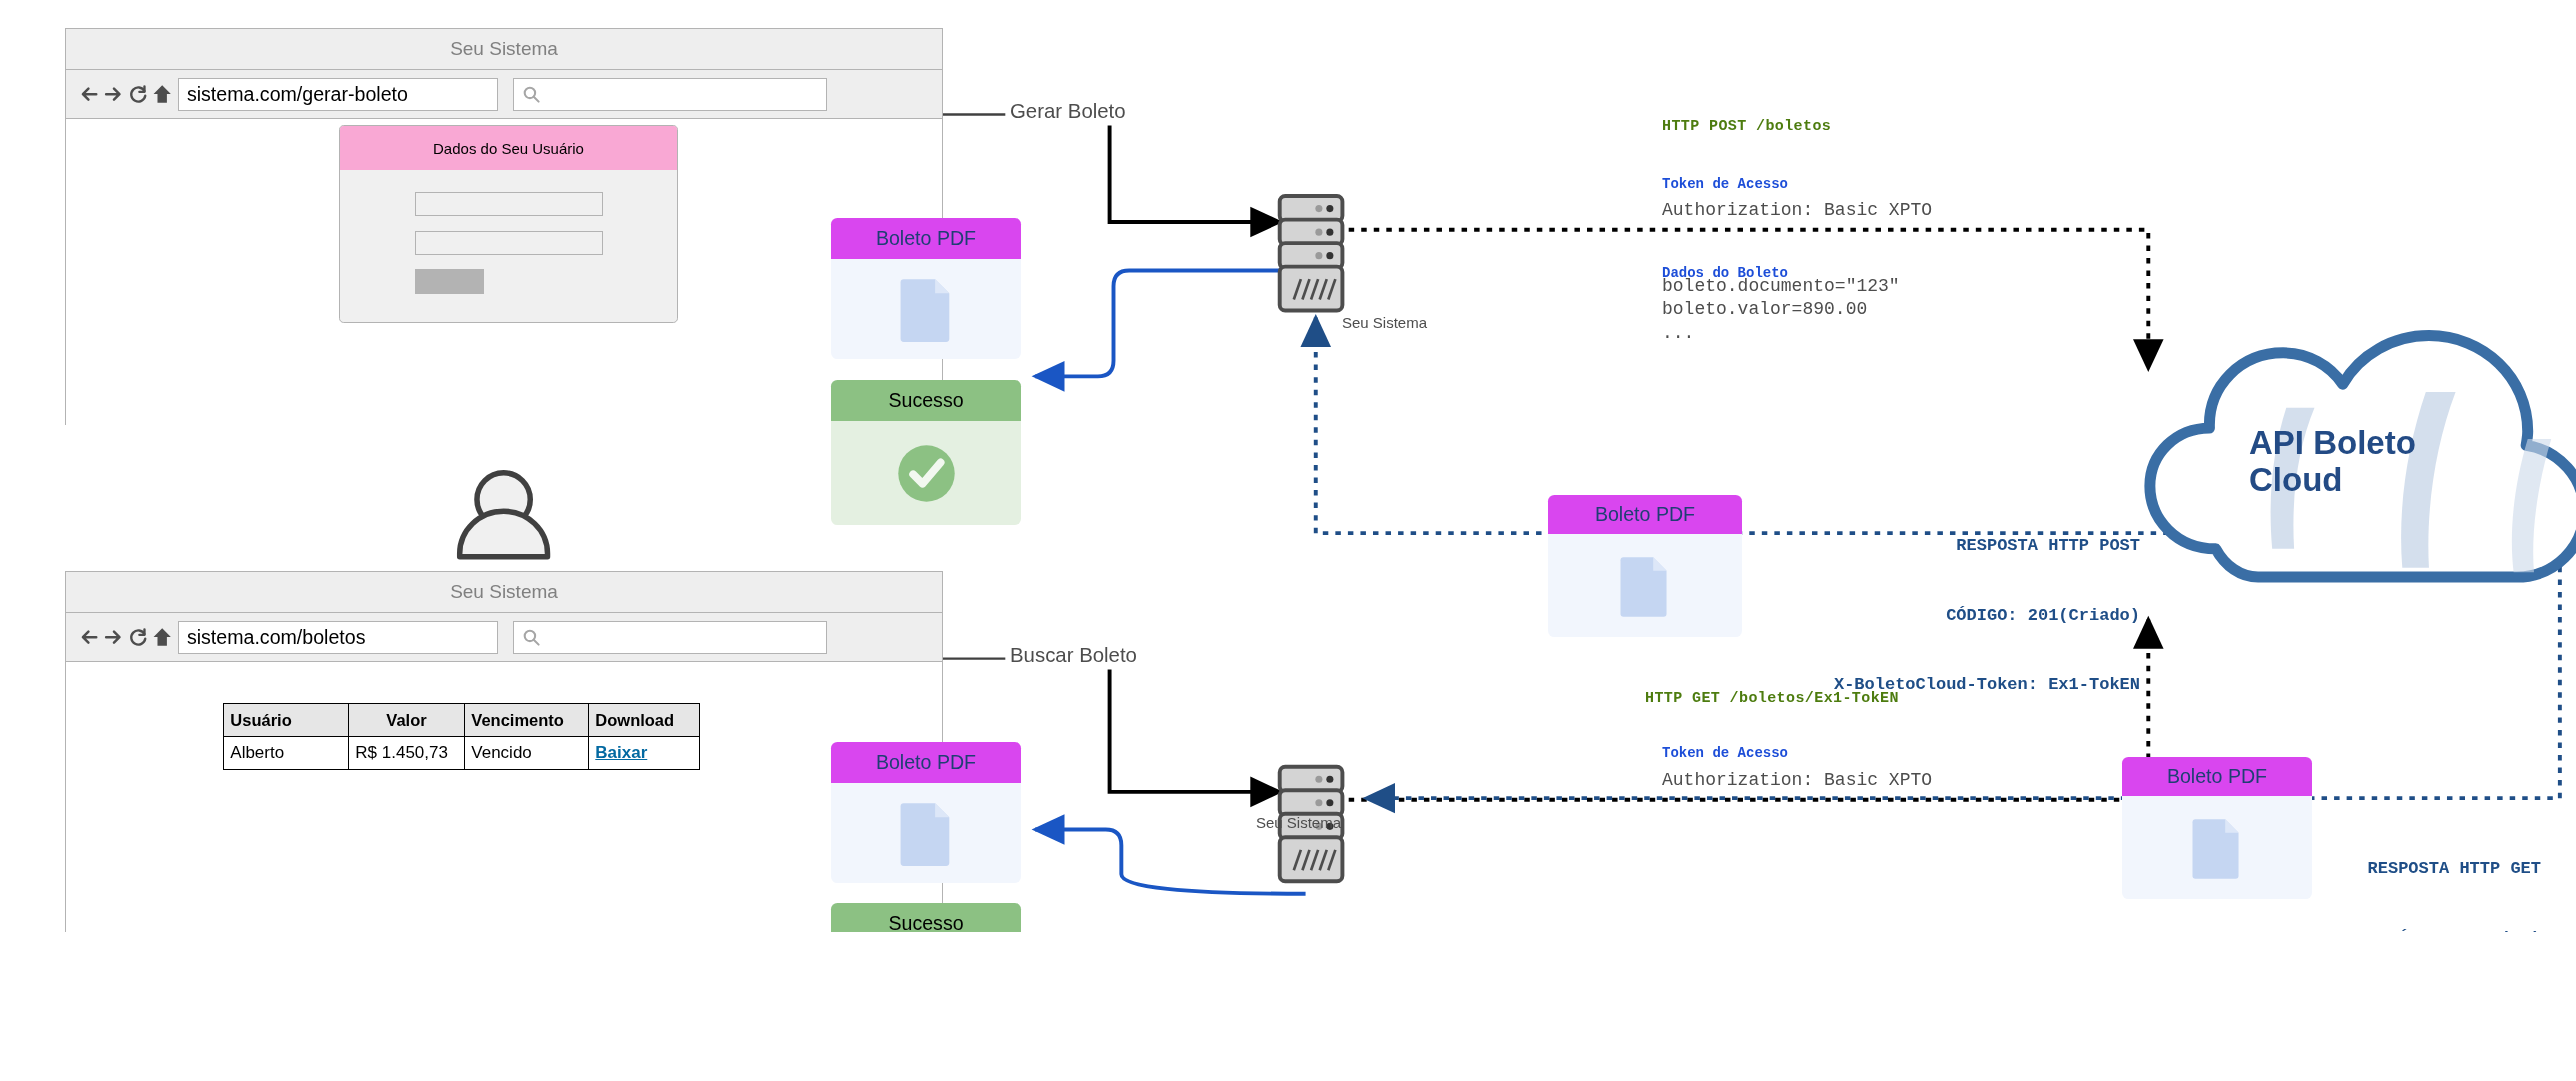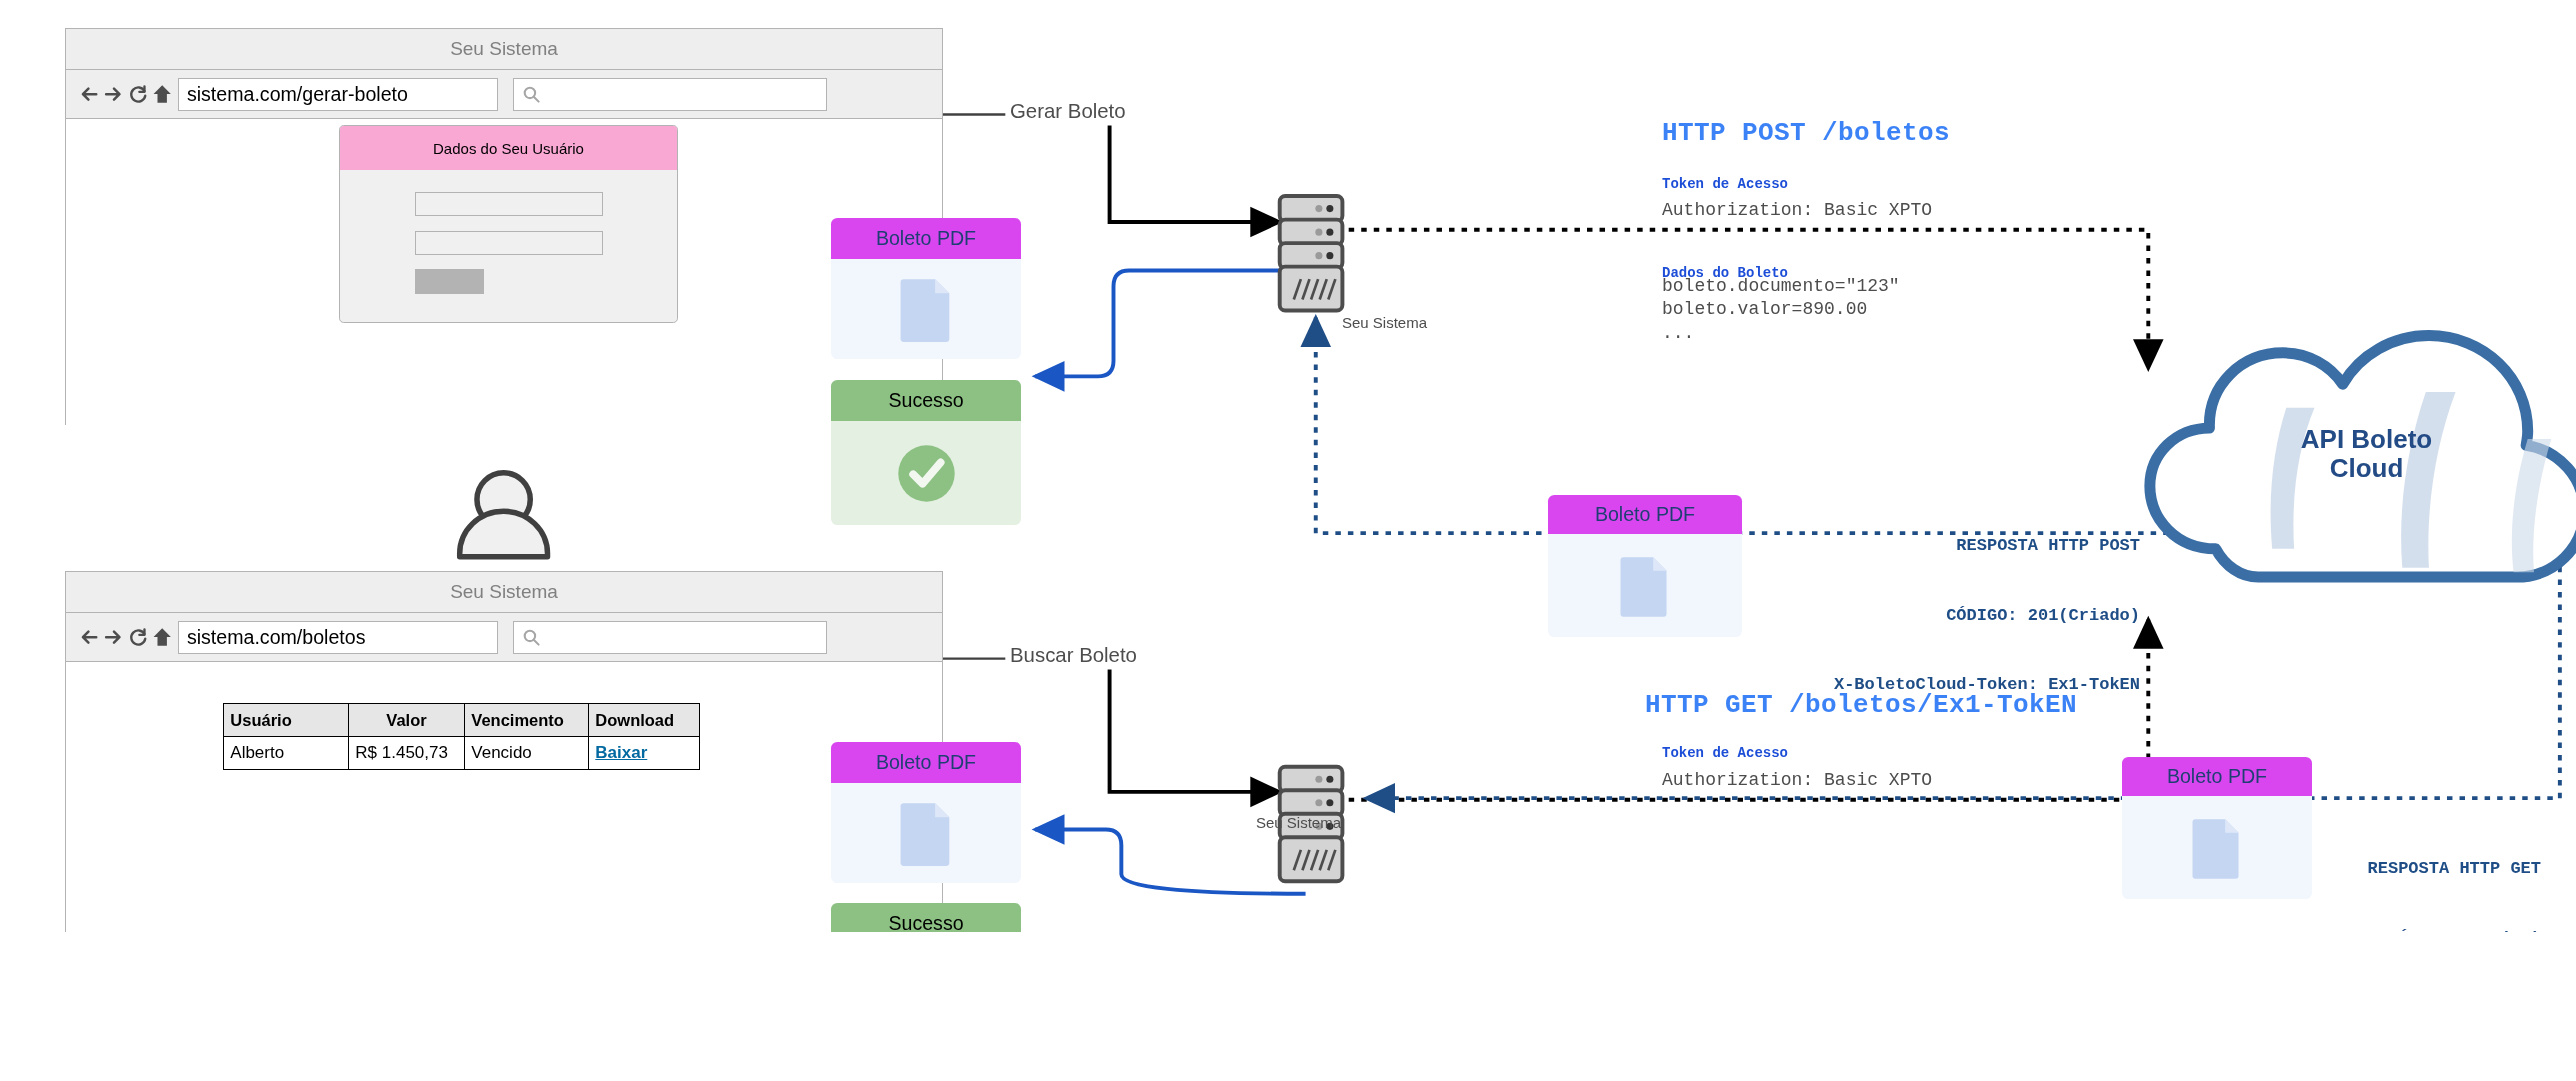--- a/index.html
+++ b/index.html
@@ -157,35 +157,34 @@
     border-radius: 0 0 6.3px 6.3px;
   }
   .pdf-head { background: #d946ef; color: #1f3f73; }
   .pdf-body { background: #f2f6fd; }
   .succ-head { background: #8cc183; color: #000000; }
   .succ-body { background: #e4f0e1; }
 
   
   .cloud-label {
     position: absolute;
-    text-align: center;
     color: #234b85;
-    font-size: 26px;
+    font-size: 33px;
     font-weight: bold;
     line-height: 1.12;
     width: 235px;
   }
 
   
   .mono {
     position: absolute;
     font-family: "Liberation Mono", "DejaVu Sans Mono", monospace;
     white-space: pre;
   }
-  .mono-title { font-size: 26px; font-weight: bold; color: #3b82f6; letter-spacing: 0.4px; }
+  .mono-title { font-size: 15px; font-weight: bold; color: #4d7c0f; letter-spacing: 0.4px; }
   .mono-sub   { font-size: 14px; font-weight: bold; color: #1d4ed8; }
   .mono-val   { font-size: 18px; color: #4d4d4d; }
   .mono-resp  { font-size: 17px; font-weight: bold; color: #1f4e87; text-align: right; line-height: 1.36; }
 
   .plain-label {
     position: absolute;
     font-size: 20.4px;
     color: #4d4d4d;
   }
   .sys-label {

